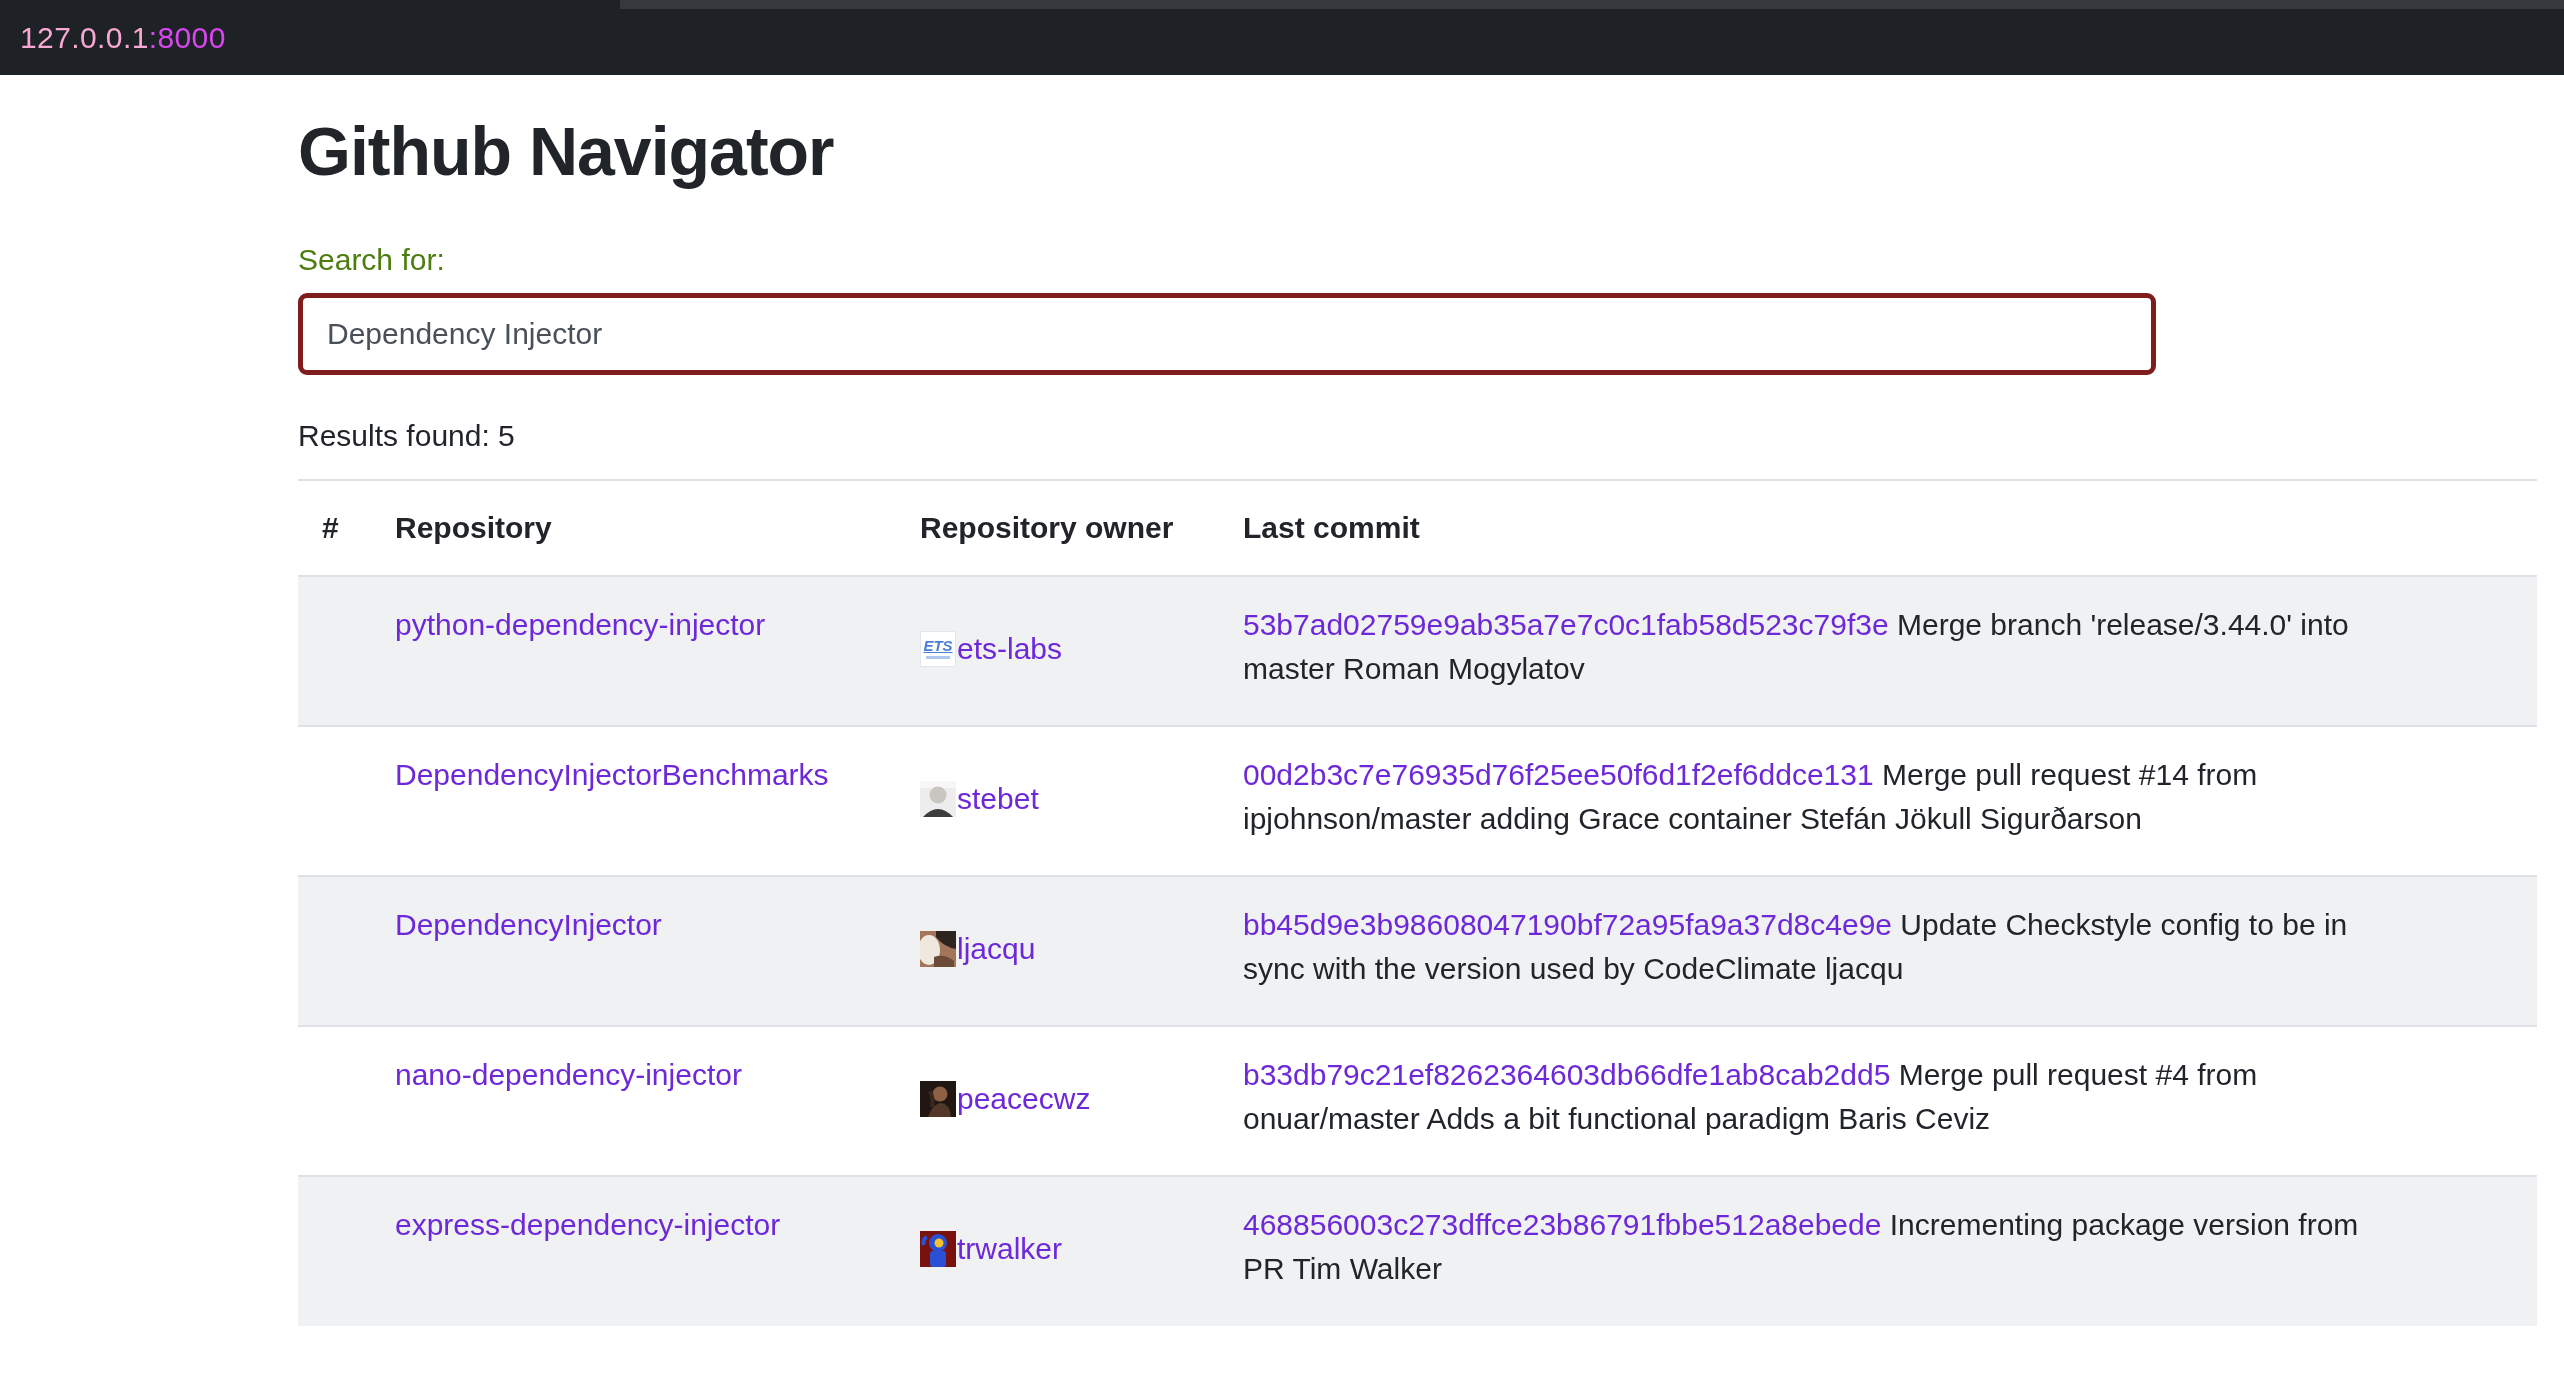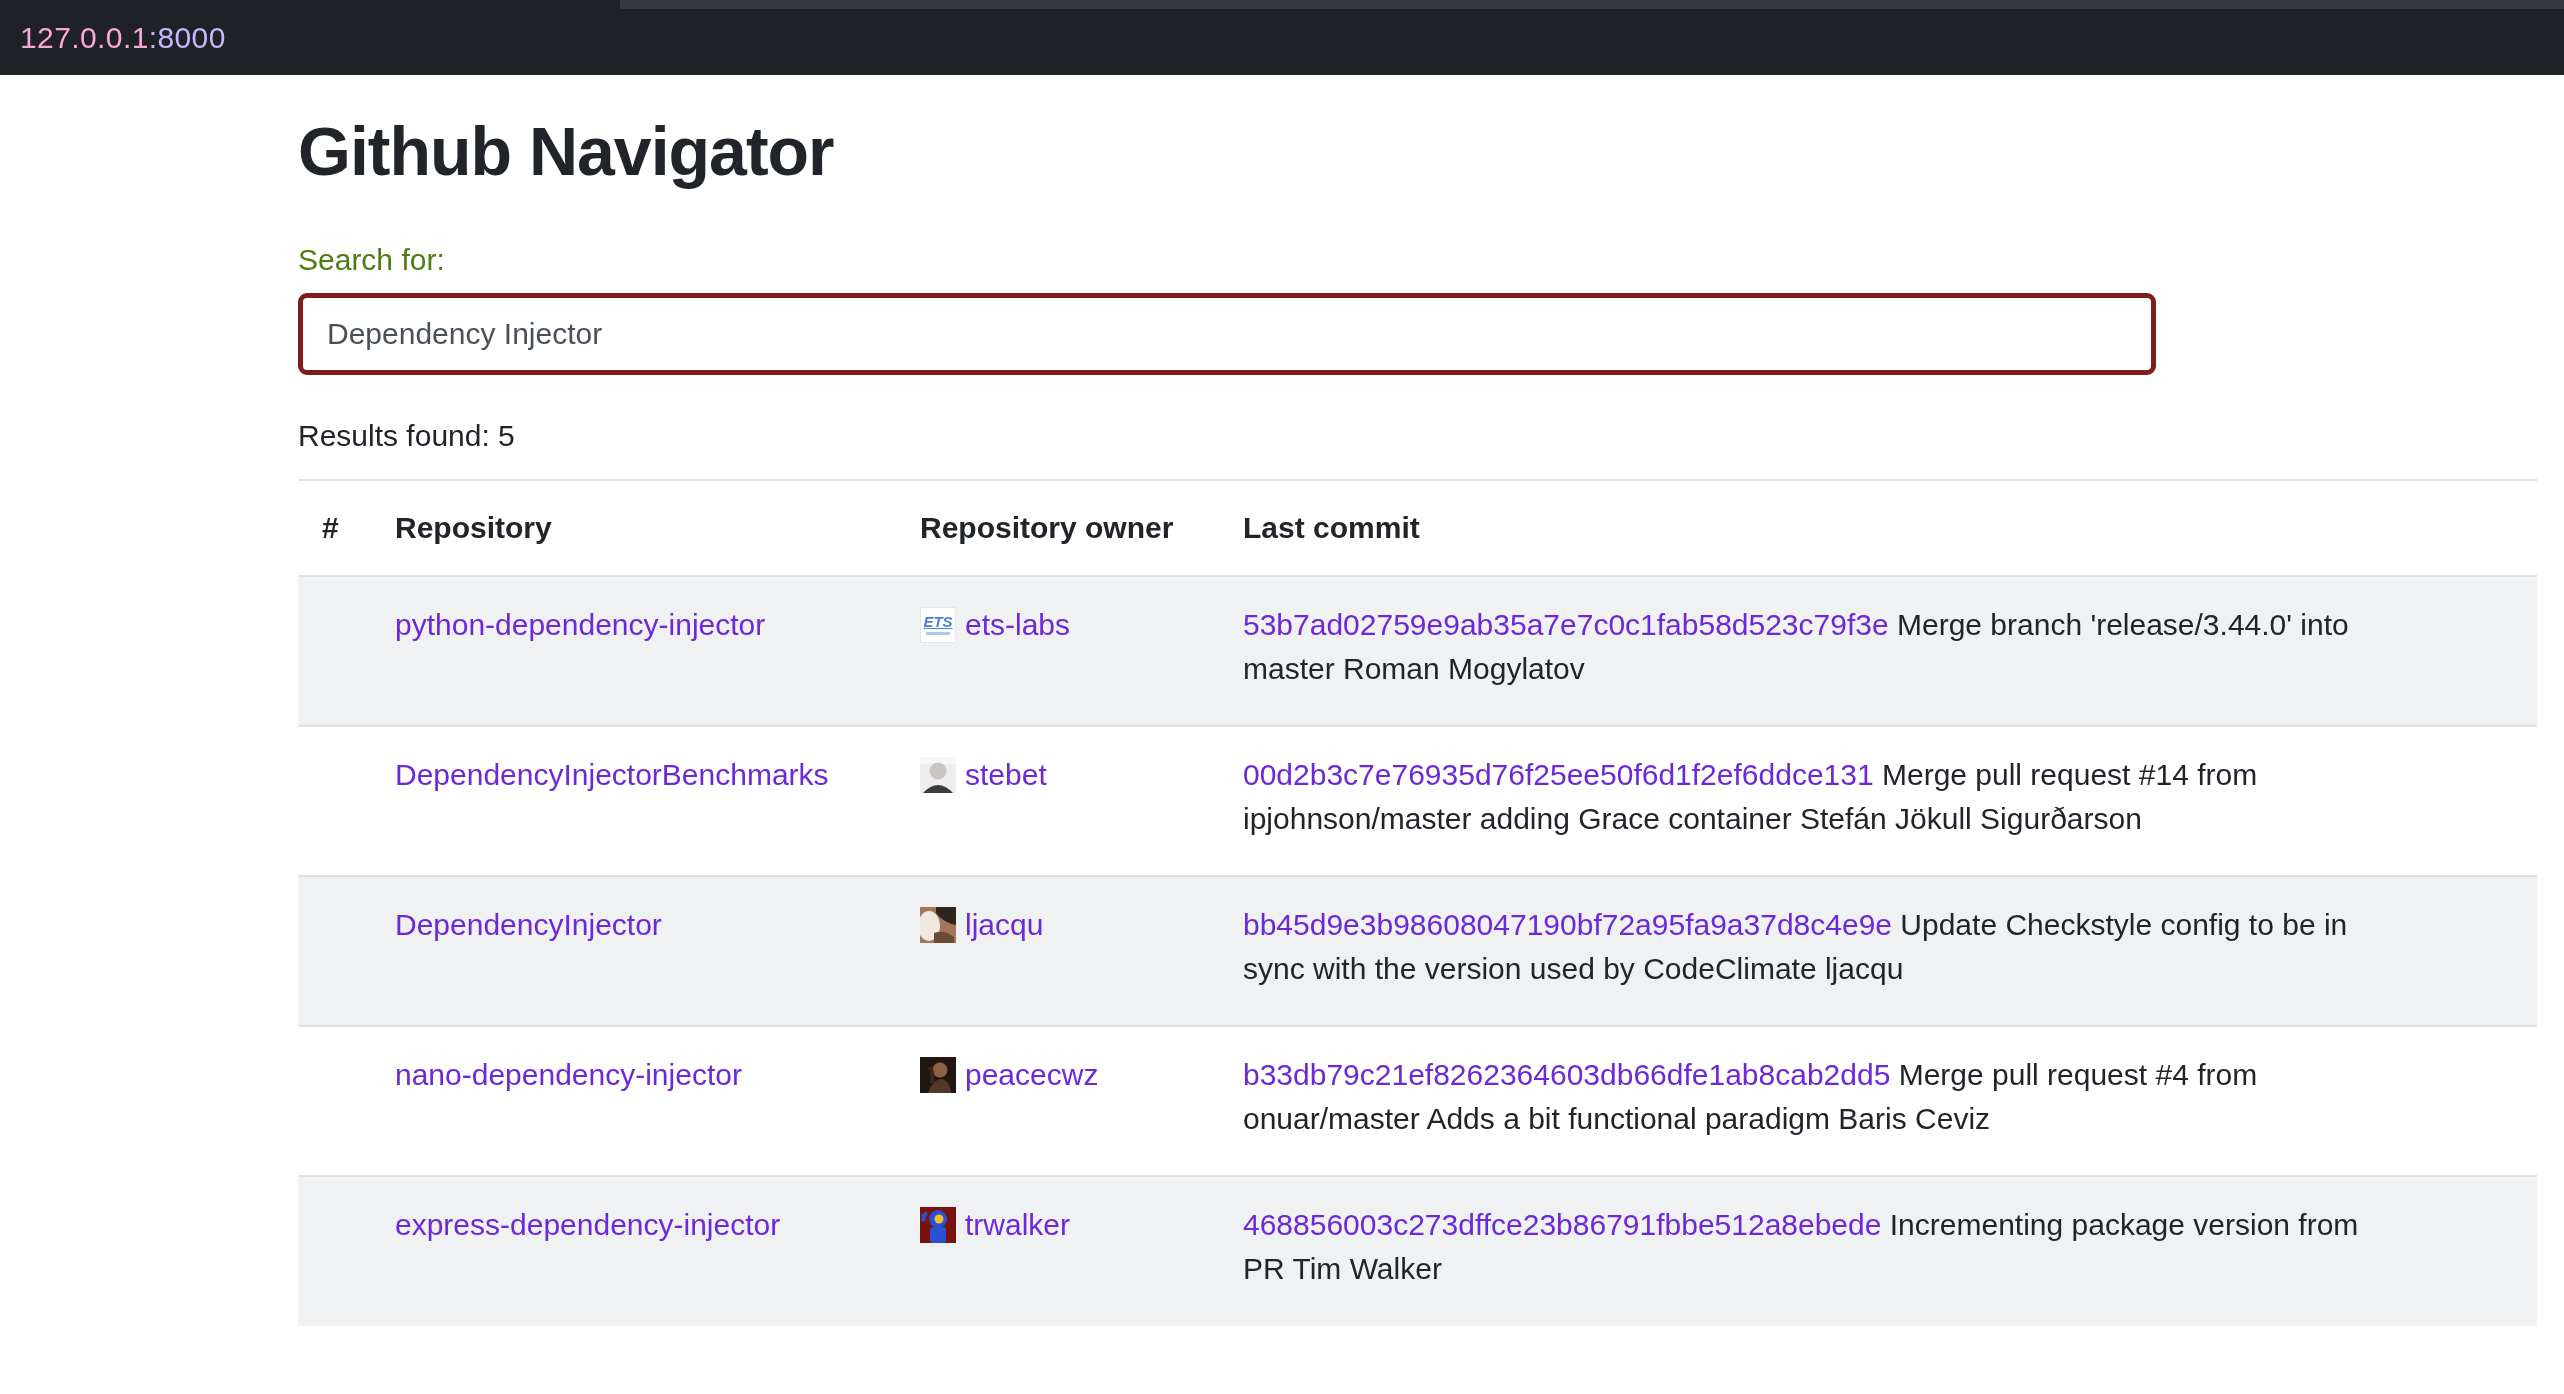--- a/index.html
+++ b/index.html
@@ -4,21 +4,21 @@
 <style>
   html,body{margin:0;padding:0;background:#fff;}
   .screen{position:relative;width:2564px;height:1394px;background:#ffffff;overflow:hidden;
           font-family:"Liberation Sans","DejaVu Sans",sans-serif;color:#212529;}
 
   
   .topbar{position:relative;height:75px;background:#1e2125;}
   .tabstrip{position:absolute;top:0;left:620px;right:0;height:9px;background:#35383d;}
   .urlbox{position:absolute;left:20px;top:21px;font-size:30px;letter-spacing:.4px;cursor:text;}
   .url-host{color:#f9a8d4;}
-  .url-port{color:#c4b5fd;}
+  .url-port{color:#d946ef;}
 
   
   .content{margin:0 27px 0 298px;width:2239px;}
   h1.page-title{font-size:68px;line-height:1.2;font-weight:600;letter-spacing:-1px;margin:36px 0 0 0;color:#212529;}
 
   .form-row{display:flex;justify-content:space-between;align-items:flex-start;margin-top:50px;}
   .search-col{width:1858px;}
   .limit-col{width:353px;margin-right:19px;}
   .field-label{display:block;font-size:30px;margin-bottom:16px;color:#4d7c0f;}
   .text-input{display:block;width:100%;box-sizing:border-box;height:82px;border:5px solid #7f1d1d;border-radius:9px;
@@ -35,21 +35,21 @@
   table.repo-table{border-collapse:collapse;table-layout:fixed;width:2239px;margin-top:26px;
                    border-top:2px solid #dee2e6;font-size:30px;}
   .repo-table thead th{text-align:left;font-weight:700;font-size:30px;color:#212529;
                        padding:30px 0 30px 24px;border-bottom:2px solid #dee2e6;}
   .repo-table tbody td{vertical-align:top;box-sizing:border-box;height:150px;
                        padding:26px 0 0 24px;border-top:2px solid #dee2e6;line-height:44px;}
   .repo-table tbody tr:nth-child(odd){background:#f0f1f2;}
   a.lnk{color:#6d28d9;text-decoration:none;cursor:pointer;text-align:center;}
   .commit-inner{max-width:1148px;}
   .commit-msg{color:#212529;}
-  .owner-flex{display:flex;align-items:center;gap:9px;}
+  .owner-flex{display:flex;align-items:center;gap:1px;margin-top:24px;}
 
   
   .avatar{width:36px;height:36px;flex:0 0 36px;overflow:hidden;display:flex;flex-direction:column;
           align-items:center;justify-content:center;line-height:0;}
   .av-ets{background:#ffffff;border:1px solid #e3e6ea;box-sizing:border-box;}
   .ets-t{font-size:15px;line-height:15px;font-weight:700;font-style:italic;color:#4a7fd8;text-decoration:underline;}
   .ets-sub{display:block;width:24px;height:3px;margin-top:3px;background:#8fb0e8;opacity:.7;}
   .av-photo svg{display:block;}
 </style>
 </head>

